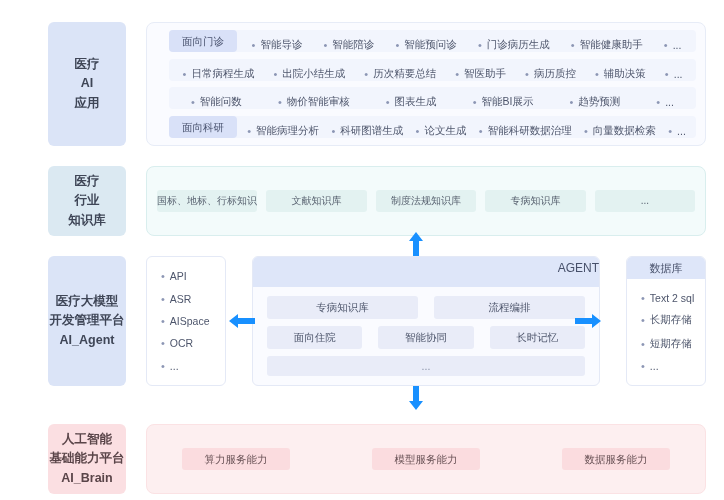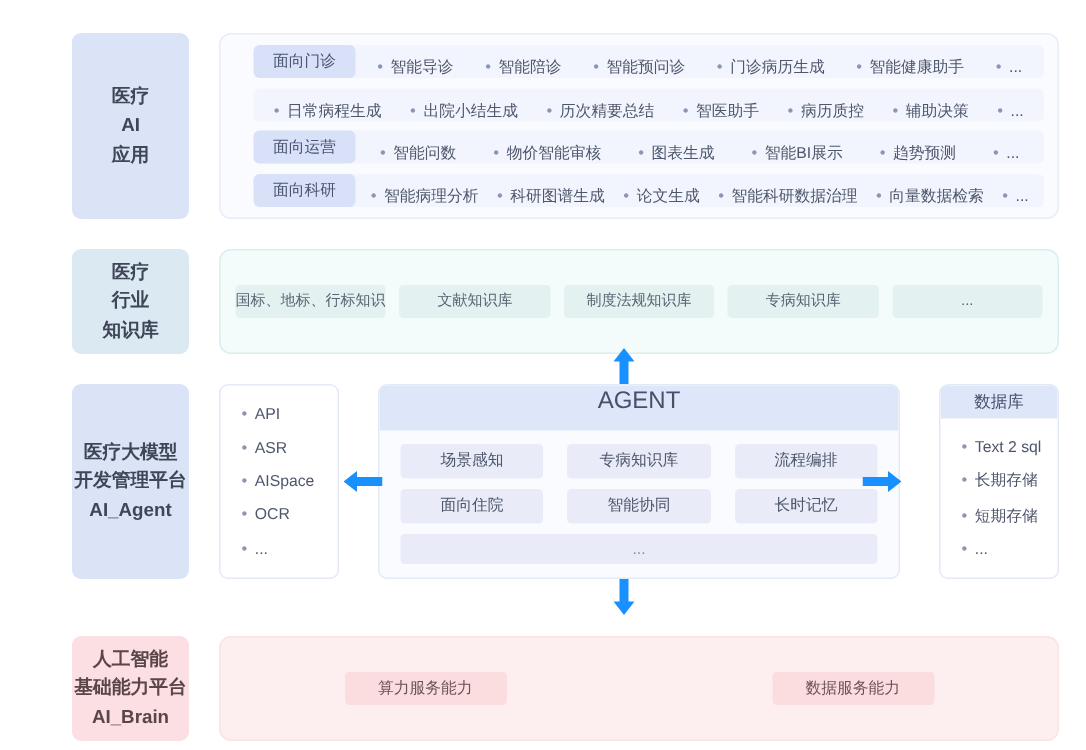--- a/index.html
+++ b/index.html
@@ -172,22 +172,22 @@
     border: 1px solid #e4e9f6;
     border-radius: 6px;
     background: #fafbff;
     overflow: hidden;
     display: flex;
     flex-direction: column;
   }
   .agent-head {
     height: 36px;
     line-height: 22px;
-    text-align: center;
-    font-size: 16px;
+    text-align: right;
+    font-size: 12px;
     color: #47506a;
     background: #dee6f9;
   }
   .agent-body {
     flex: 1 1 auto;
     padding: 9px 14px;
     display: flex;
     flex-direction: column;
     justify-content: space-between;
   }
@@ -285,21 +285,20 @@
         <span class="app-item">出院小结生成</span>
         <span class="app-item">历次精要总结</span>
         <span class="app-item">智医助手</span>
         <span class="app-item">病历质控</span>
         <span class="app-item">辅助决策</span>
         <span class="app-item">...</span>
       </div>
     </div>
 
     <div class="app-row">
-      <div class="app-cat">面向运营</div>
       <div class="app-items">
         <span class="app-item">智能问数</span>
         <span class="app-item">物价智能审核</span>
         <span class="app-item">图表生成</span>
         <span class="app-item">智能BI展示</span>
         <span class="app-item">趋势预测</span>
         <span class="app-item">...</span>
       </div>
     </div>
 
@@ -353,21 +352,20 @@
         <div class="col-li">AISpace</div>
         <div class="col-li">OCR</div>
         <div class="col-li">...</div>
       </div>
     </div>
 
     <div class="agent-box">
       <div class="agent-head">AGENT</div>
       <div class="agent-body">
         <div class="agent-grid">
-          <div class="agent-cell">场景感知</div>
           <div class="agent-cell">专病知识库</div>
           <div class="agent-cell">流程编排</div>
         </div>
         <div class="agent-grid">
           <div class="agent-cell">面向住院</div>
           <div class="agent-cell">智能协同</div>
           <div class="agent-cell">长时记忆</div>
         </div>
         <div class="agent-wide">...</div>
       </div>
@@ -403,15 +401,16 @@
     <path d="M8 24 L15 15 L11 15 L11 0 L5 0 L5 15 L1 15 Z" fill="#1890ff"></path>
   </svg>
 </div>
 
 <div class="band" id="sec-brain">
   <div class="label-card pink">
     <span>人工智能<br>基础能力平台<br>AI_Brain</span>
   </div>
   <div class="panel">
     <div class="brain-chip">算力服务能力</div>
+    <div class="brain-chip">模型服务能力</div>
     <div class="brain-chip">数据服务能力</div>
   </div>
 </div>
 
 </body></html>

